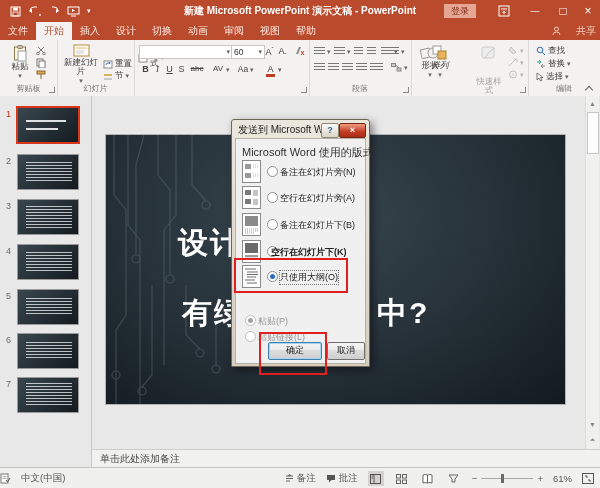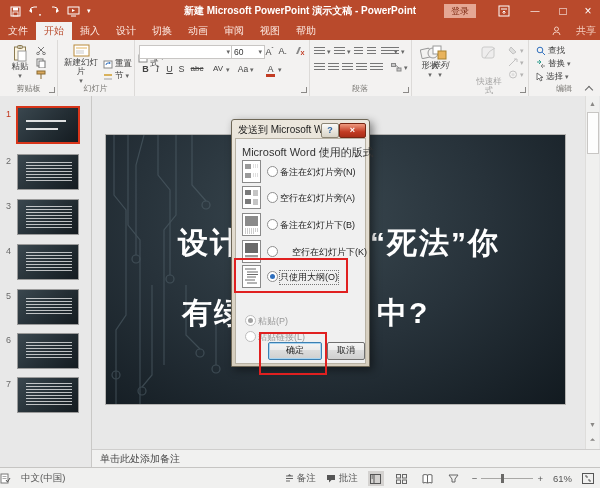--- a/index.html
+++ b/index.html
@@ -458,21 +458,20 @@
           <circle cx="30" cy="124" r="4"></circle>
           <circle cx="64" cy="144" r="4"></circle>
           <circle cx="100" cy="70" r="4"></circle>
           <circle cx="36" cy="256" r="4"></circle>
           <circle cx="94" cy="218" r="4"></circle>
           <circle cx="110" cy="234" r="4"></circle>
           <circle cx="10" cy="240" r="4"></circle>
         </g>
       </svg>
       <div class="stext" style="left:72px;top:88px;">设计</div>
-      <div class="stext" style="left:264px;top:88px;">“死法”你</div>
       <div class="stext" style="left:76px;top:158px;">有绿</div>
       <div class="stext" style="left:271px;top:158px;">中?</div>
     </div>
   </div>
 
   <div class="sbar">
     <div class="sb" style="top:1px;">▲</div>
     <div class="sthumb"></div>
     <div class="sb" style="top:322px;">▼</div>
     <div class="sb" style="top:338px;">⏶<br></div>
@@ -589,21 +588,21 @@
       <div class="radio" style="left:31px;top:80px;"></div>
       <div class="optlab" style="left:44px;top:80px;">备注在幻灯片下(B)</div>
 
       <div class="opt-ic" style="top:101px;">
           <svg width="17" height="21" viewBox="0 0 17 21">
             <rect x="2" y="2" width="13" height="10" fill="#6a6a6a"></rect>
             <path d="M2 15 L15 15 M2 17.5 L15 17.5" stroke="#7a7a7a" stroke-width="1.4"></path>
           </svg>
         </div>
       <div class="radio" style="left:31px;top:107px;"></div>
-      <div class="optlab" style="left:56px;top:107px;">空行在幻灯片下(K)</div>
+      <div class="optlab" style="left:35px;top:107px;font-weight:bold;">空行在幻灯片下(K)</div>
 
       <div class="opt-ic" style="top:126px;">
           <svg width="17" height="21" viewBox="0 0 17 21">
             <path d="M2 3 L13 3 M4 6 L15 6 M4 8.5 L15 8.5 M4 11 L13 11 M2 14 L12 14 M4 17 L14 17" stroke="#6a6a6a"></path>
           </svg>
         </div>
       <div class="radio on" style="left:31px;top:132px;"></div>
       <div class="optlab focus" style="left:44px;top:132px;">只使用大纲(O)</div>
 
 

